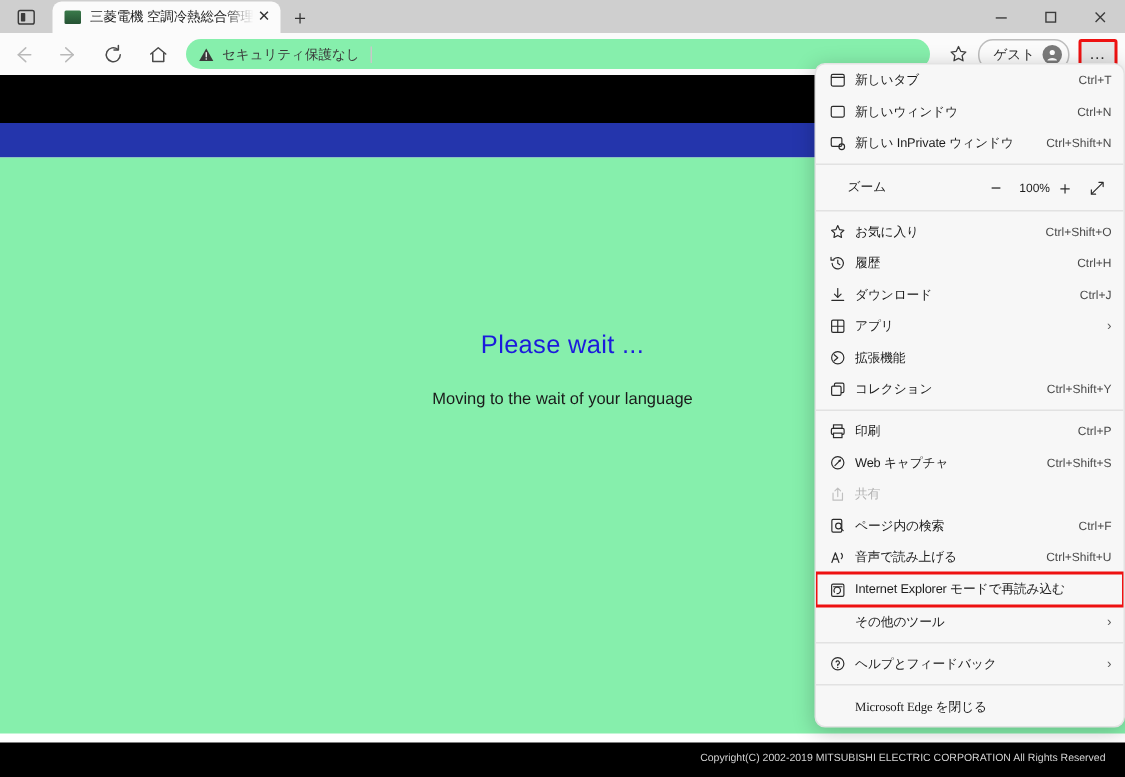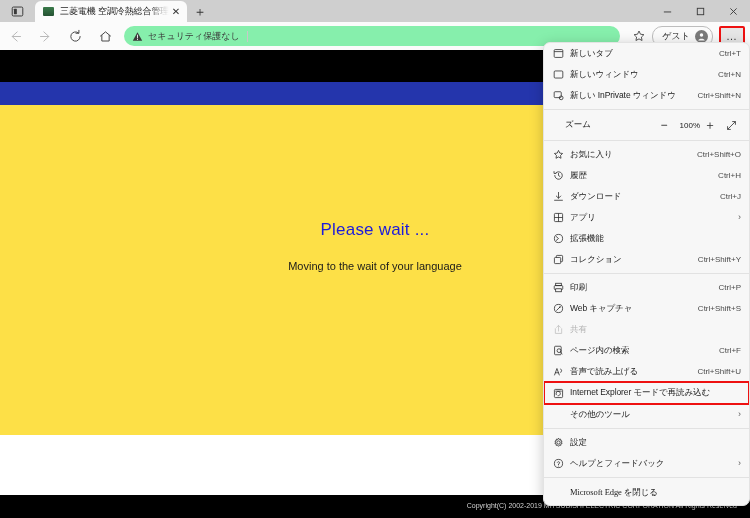--- a/index.html
+++ b/index.html
@@ -100,21 +100,21 @@
     box-sizing:border-box;
   }
 
   
   .page{
     position:absolute;left:0;top:50px;width:750px;height:468px;
     background:#ffffff;overflow:hidden;
   }
   .pg-black{position:absolute;left:0;top:0;width:750px;height:32px;background:#000000;}
   .pg-blue{position:absolute;left:0;top:32px;width:750px;height:23px;background:#2435ac;}
-  .pg-body{position:absolute;left:0;top:55px;width:750px;height:330px;background:#fde047;}
+  .pg-body{position:absolute;left:0;top:55px;width:750px;height:384px;background:#86efac;}
   .pg-h1{
     position:absolute;left:0;top:115px;width:750px;text-align:center;
     font-size:17px;color:#1b1bdc;letter-spacing:.2px;
   }
   .pg-sub{
     position:absolute;left:0;top:155px;width:750px;text-align:center;
     font-size:11px;color:#1a1a1a;
   }
   .pg-footer{
     position:absolute;left:0;bottom:0;width:750px;height:23px;background:#000000;
@@ -483,30 +483,20 @@
     </div>
 
     <div class="mi indent">
       <span class="ico"></span>
       <span class="lbl">その他のツール</span>
       <span class="chev">›</span>
     </div>
 
     <div class="msep"></div>
 
-    <div class="mi">
-      <span class="ico">
-        <svg width="11" height="11" viewBox="0 0 14 14" fill="none">
-          <circle cx="7" cy="7" r="2.1" stroke="#2b2b2b" stroke-width="1"></circle>
-          <path d="M7 1.5 L7.9 3.1 L9.7 2.7 L9.8 4.5 L11.5 5.1 L10.6 6.6 L11.7 8 L10 8.8 L10 10.6 L8.2 10.4 L7 11.9 L5.8 10.4 L4 10.6 L4 8.8 L2.3 8 L3.4 6.6 L2.5 5.1 L4.2 4.5 L4.3 2.7 L6.1 3.1 Z" stroke="#2b2b2b" stroke-width="1" stroke-linejoin="round"></path>
-        </svg>
-      </span>
-      <span class="lbl">設定</span>
-      <span class="acc"></span>
-    </div>
 
     <div class="mi">
       <span class="ico">
         <svg width="11" height="11" viewBox="0 0 14 14" fill="none">
           <circle cx="7" cy="7" r="5.2" stroke="#2b2b2b" stroke-width="1"></circle>
           <path d="M5.6 5.4 A1.5 1.5 0 1 1 7 7.6 V8.4" stroke="#2b2b2b" stroke-width="1" stroke-linecap="round"></path>
           <circle cx="7" cy="10.2" r=".6" fill="#2b2b2b"></circle>
         </svg>
       </span>
       <span class="lbl">ヘルプとフィードバック</span>

